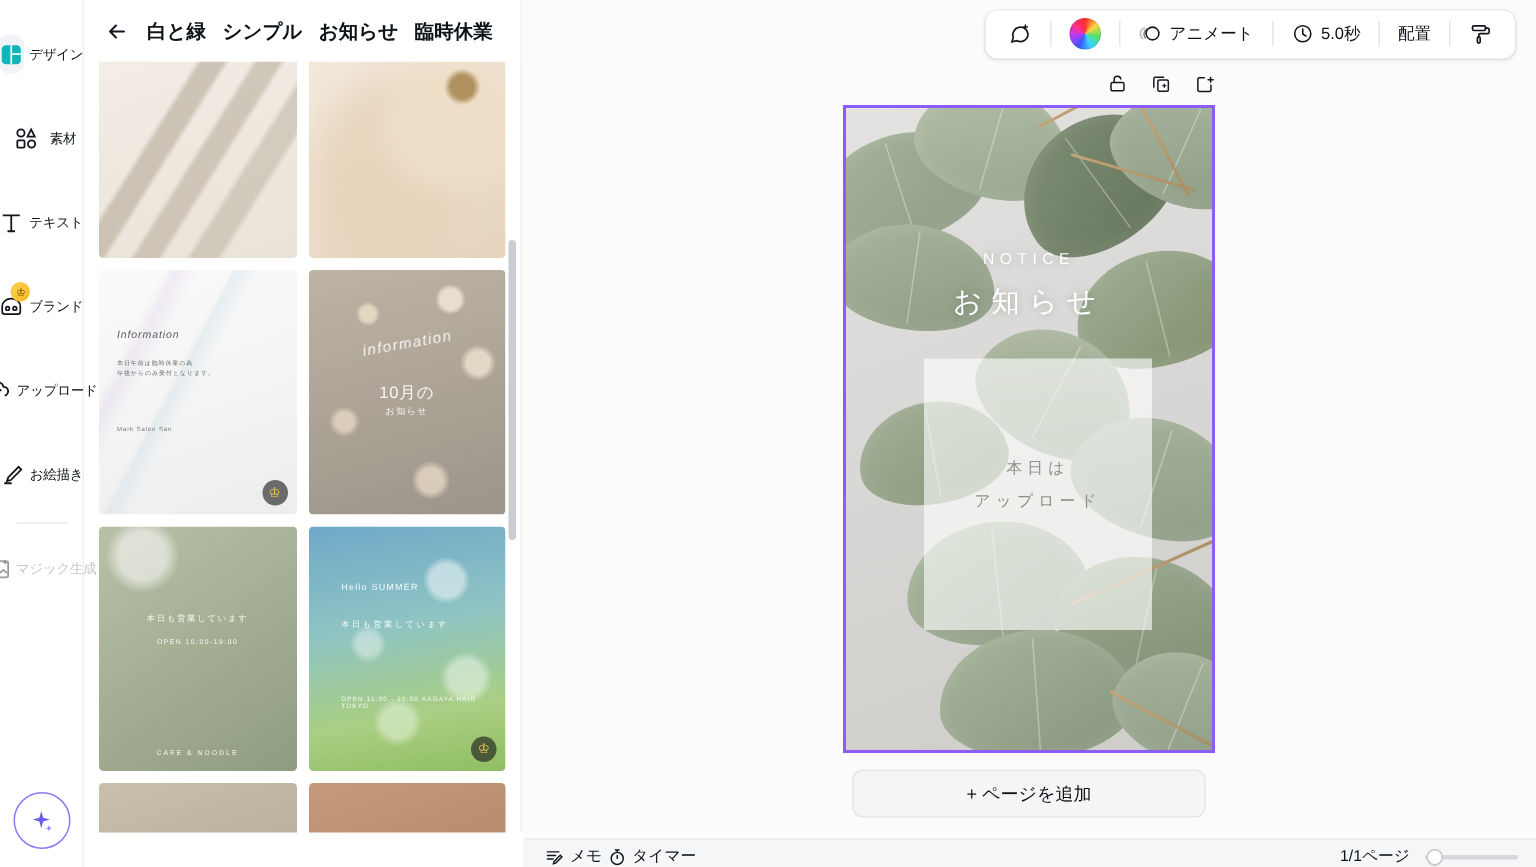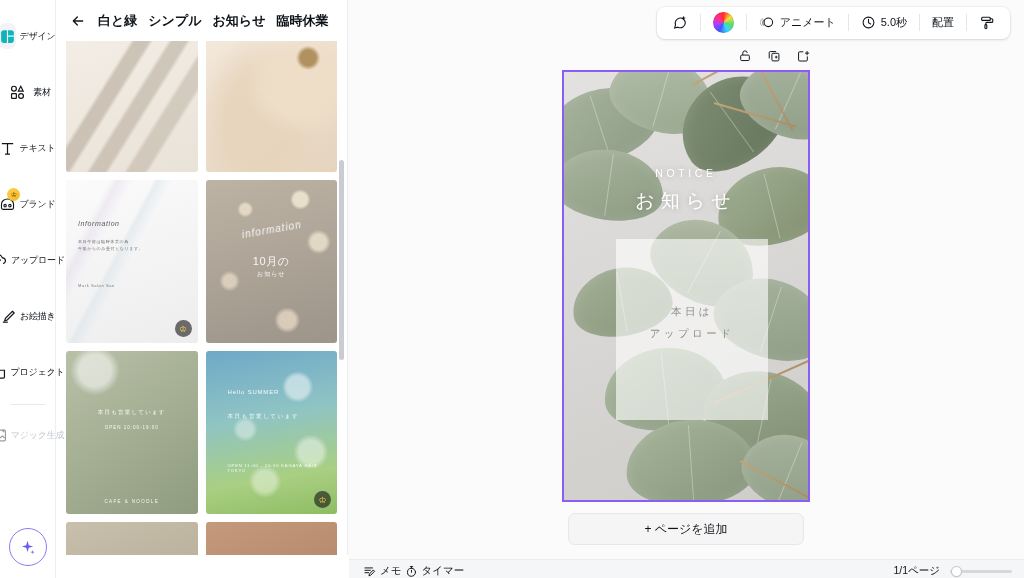--- a/index.html
+++ b/index.html
@@ -414,28 +414,20 @@
     <div class="rail-item">
       <span class="rail-ico">
         <svg width="17" height="17" viewBox="0 0 24 24" fill="none" stroke="#12161c" stroke-width="1.7">
           <path d="M17.5 4.6 20 7.1 10.2 17l-3.6 1.1L7.7 14.5z"></path>
             <path d="M4 20h7"></path>
         </svg>
       </span>
       <span class="rail-lbl">お絵描き</span>
     </div>
 
-    <div class="rail-item">
-      <span class="rail-ico">
-        <svg width="17" height="17" viewBox="0 0 24 24" fill="none" stroke="#12161c" stroke-width="1.7">
-          <path d="M3.6 6.6h5.6l1.8 2.2h9.4v9.6a1.6 1.6 0 0 1-1.6 1.6H5.2a1.6 1.6 0 0 1-1.6-1.6z"></path>
-        </svg>
-      </span>
-      <span class="rail-lbl">プロジェクト</span>
-    </div>
 
 
     <div class="rail-divider"></div>
 
     <div class="rail-item faded">
       <span class="rail-ico">
         <svg width="17" height="17" viewBox="0 0 24 24" fill="none" stroke="#12161c" stroke-width="1.7">
           <rect x="3.6" y="4.4" width="16.8" height="15.2" rx="2"></rect>
             <path d="m4.6 16.4 4.8-4.6 3.6 3.4 3-2.6 3.4 3"></path>
           <path d="M17.6 3.2v4.2M15.5 5.3h4.2" stroke-width="1.5"></path>

